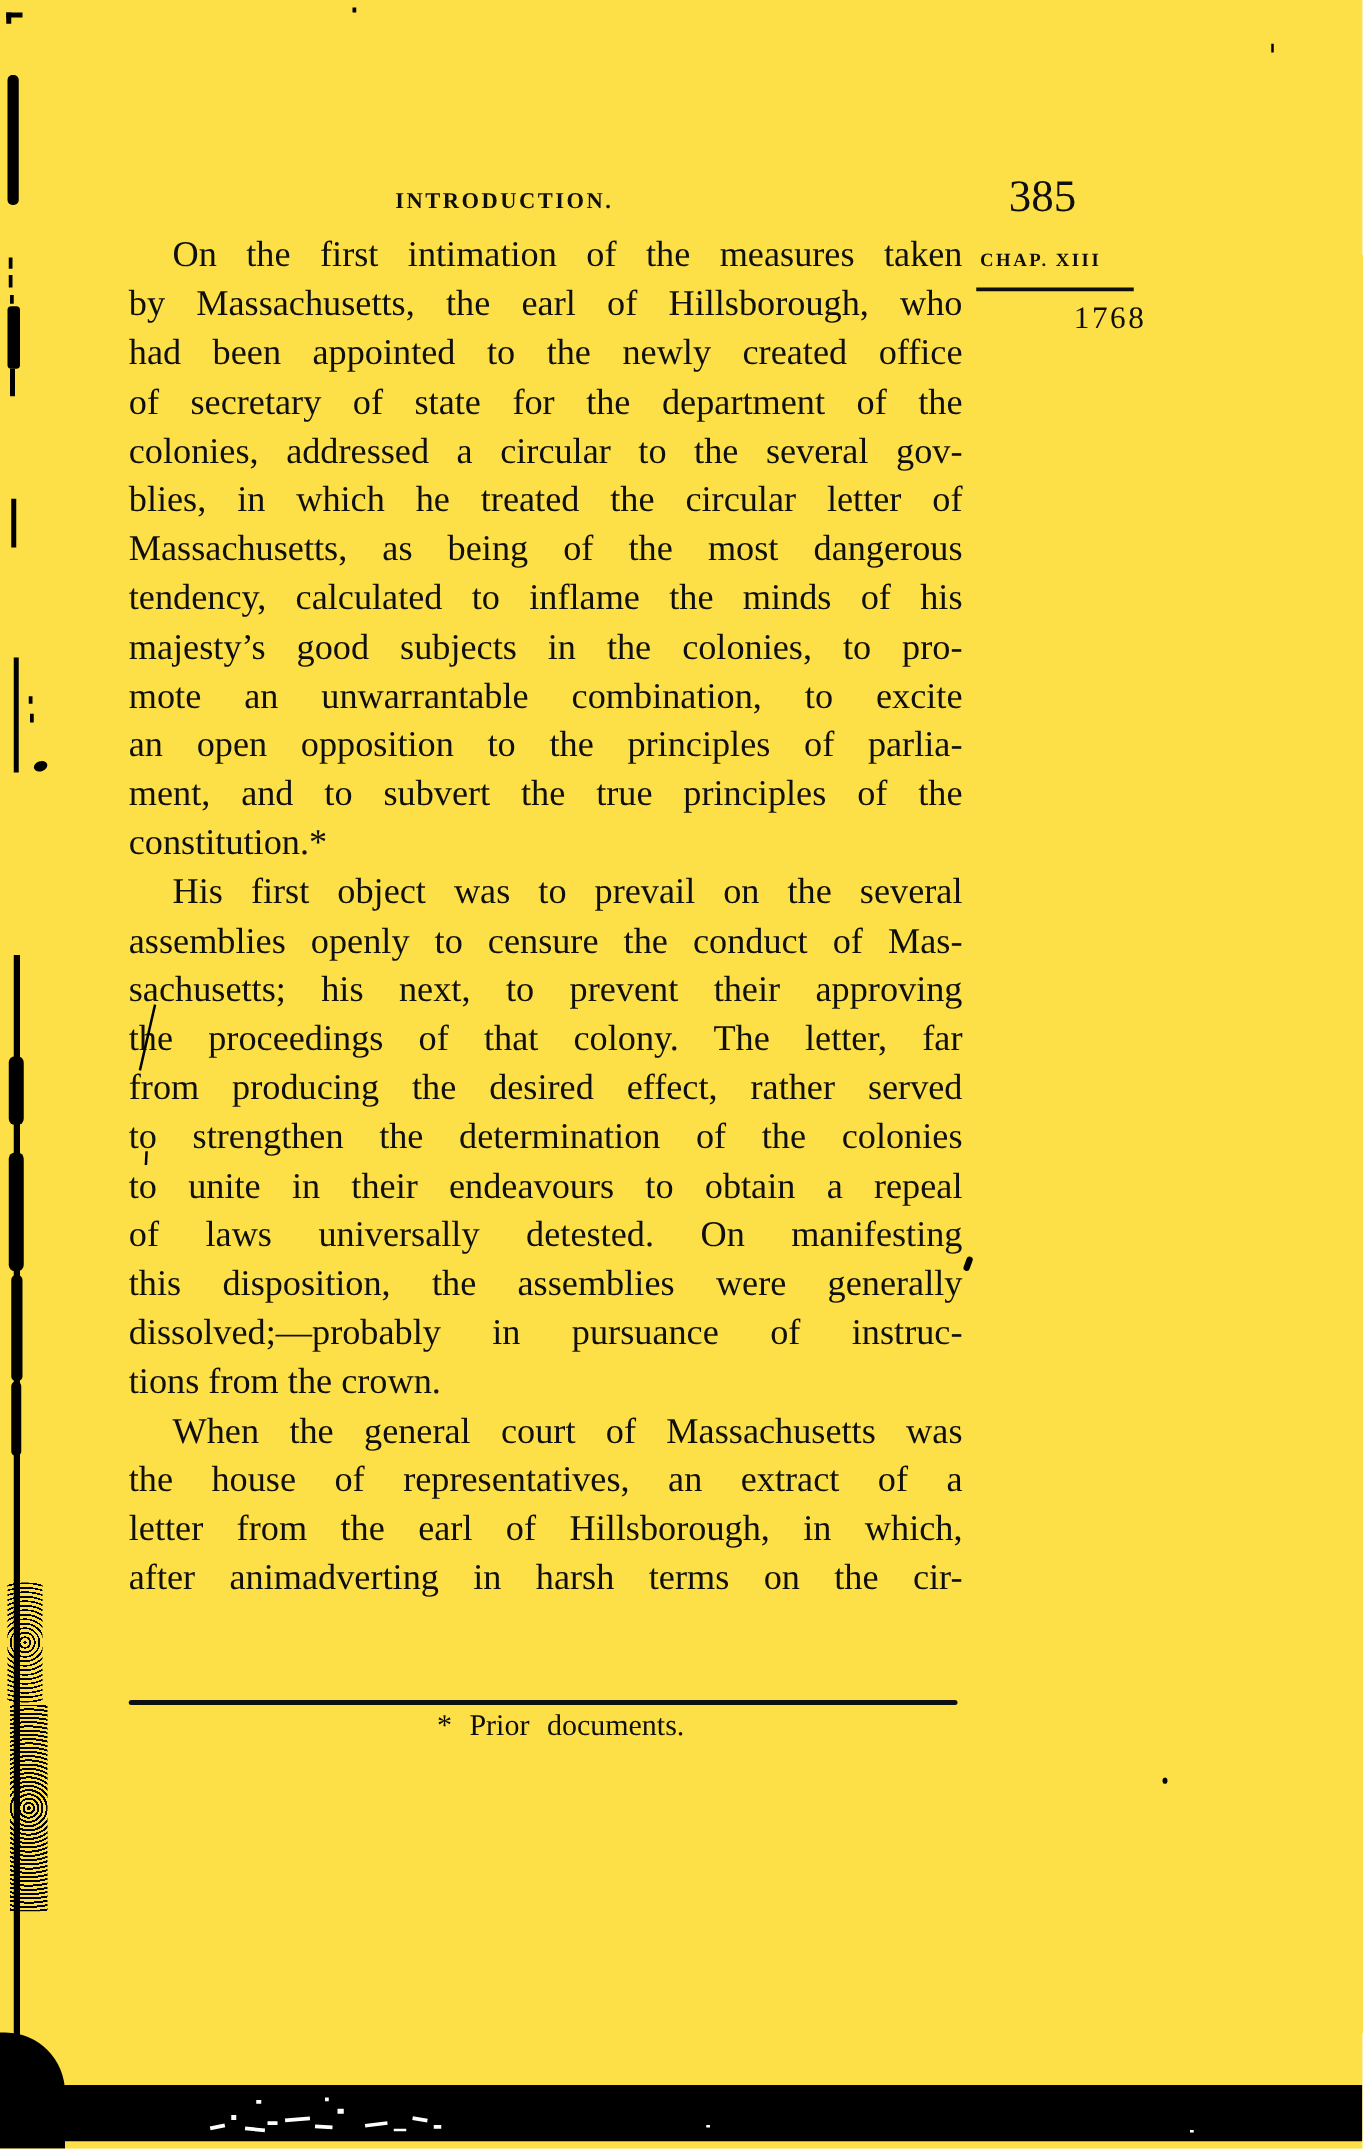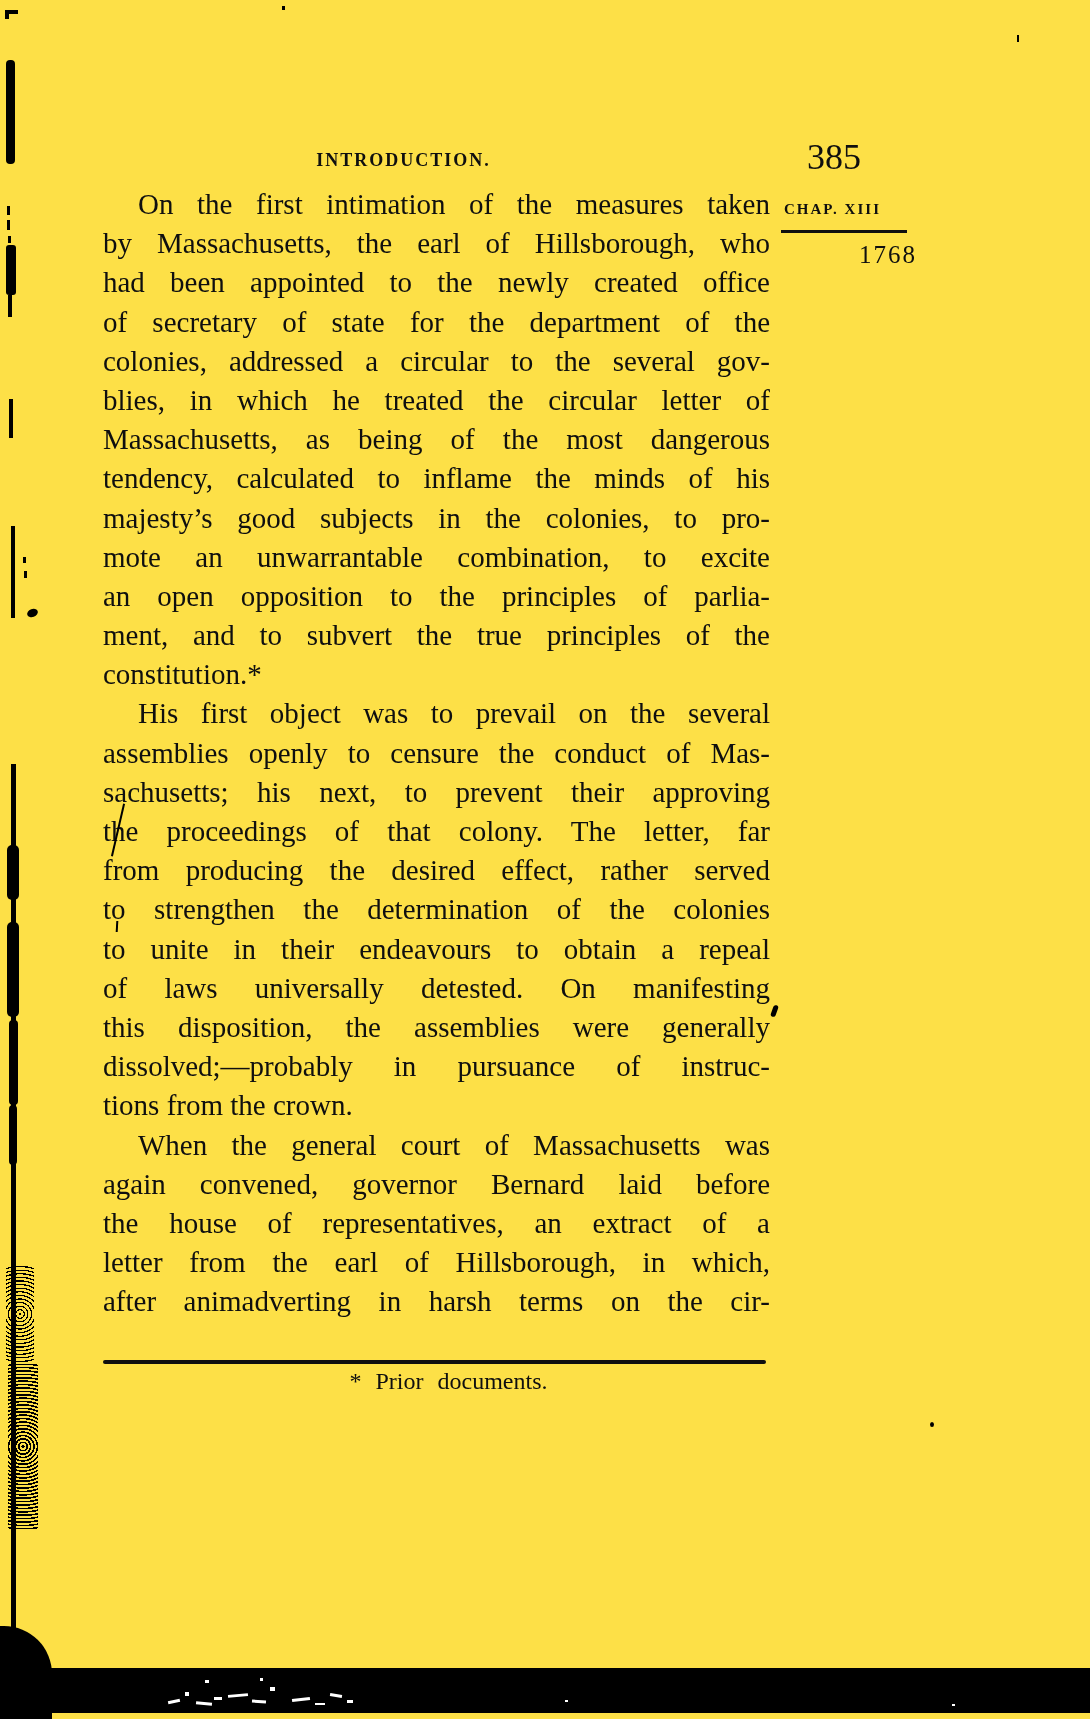--- a/index.html
+++ b/index.html
@@ -111,21 +111,20 @@
       <div class="line">from producing the desired effect, rather served</div>
       <div class="line">to strengthen the determination of the colonies</div>
       <div class="line">to unite in their endeavours to obtain a repeal</div>
       <div class="line">of laws universally detested.  On manifesting</div>
       <div class="line">this disposition, the assemblies were generally</div>
       <div class="line">dissolved;—probably in pursuance of instruc-</div>
       <div class="line plast">tions from the crown.</div>
     </div>
     <div>
       <div class="line first">When the general court of Massachusetts was</div>
-      <div class="line">again convened, governor Bernard laid before</div>
       <div class="line">the house of representatives, an extract of a</div>
       <div class="line">letter from the earl of Hillsborough, in which,</div>
       <div class="line">after animadverting in harsh terms on the cir-</div>
     </div>
   </div>
 
   <div class="fnrule"></div>
   <div class="footnote">* Prior documents.</div>
 
   <div class="art rmark-h"></div>

